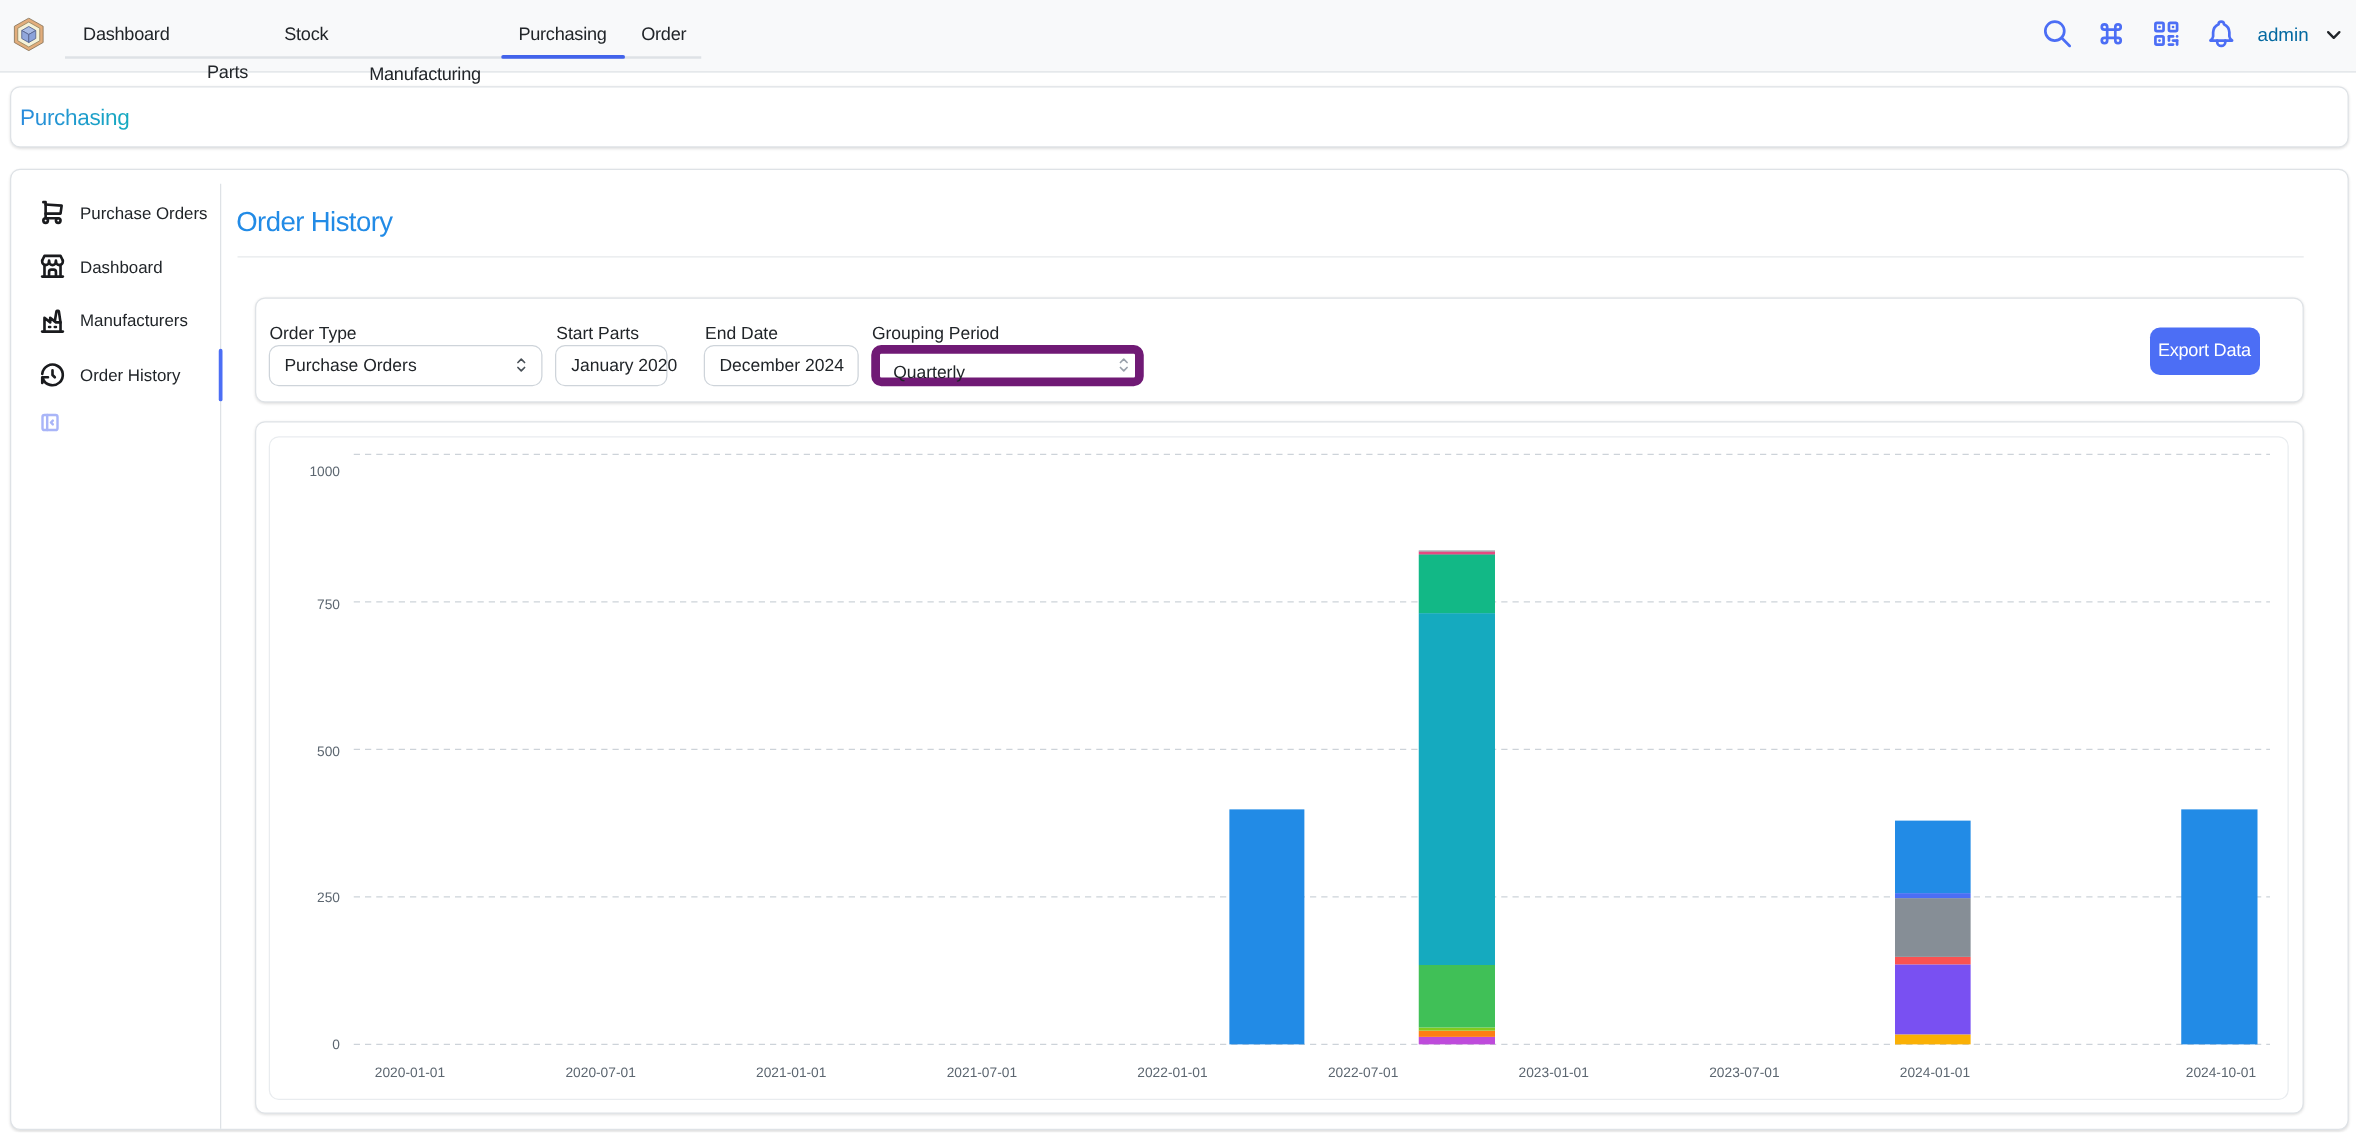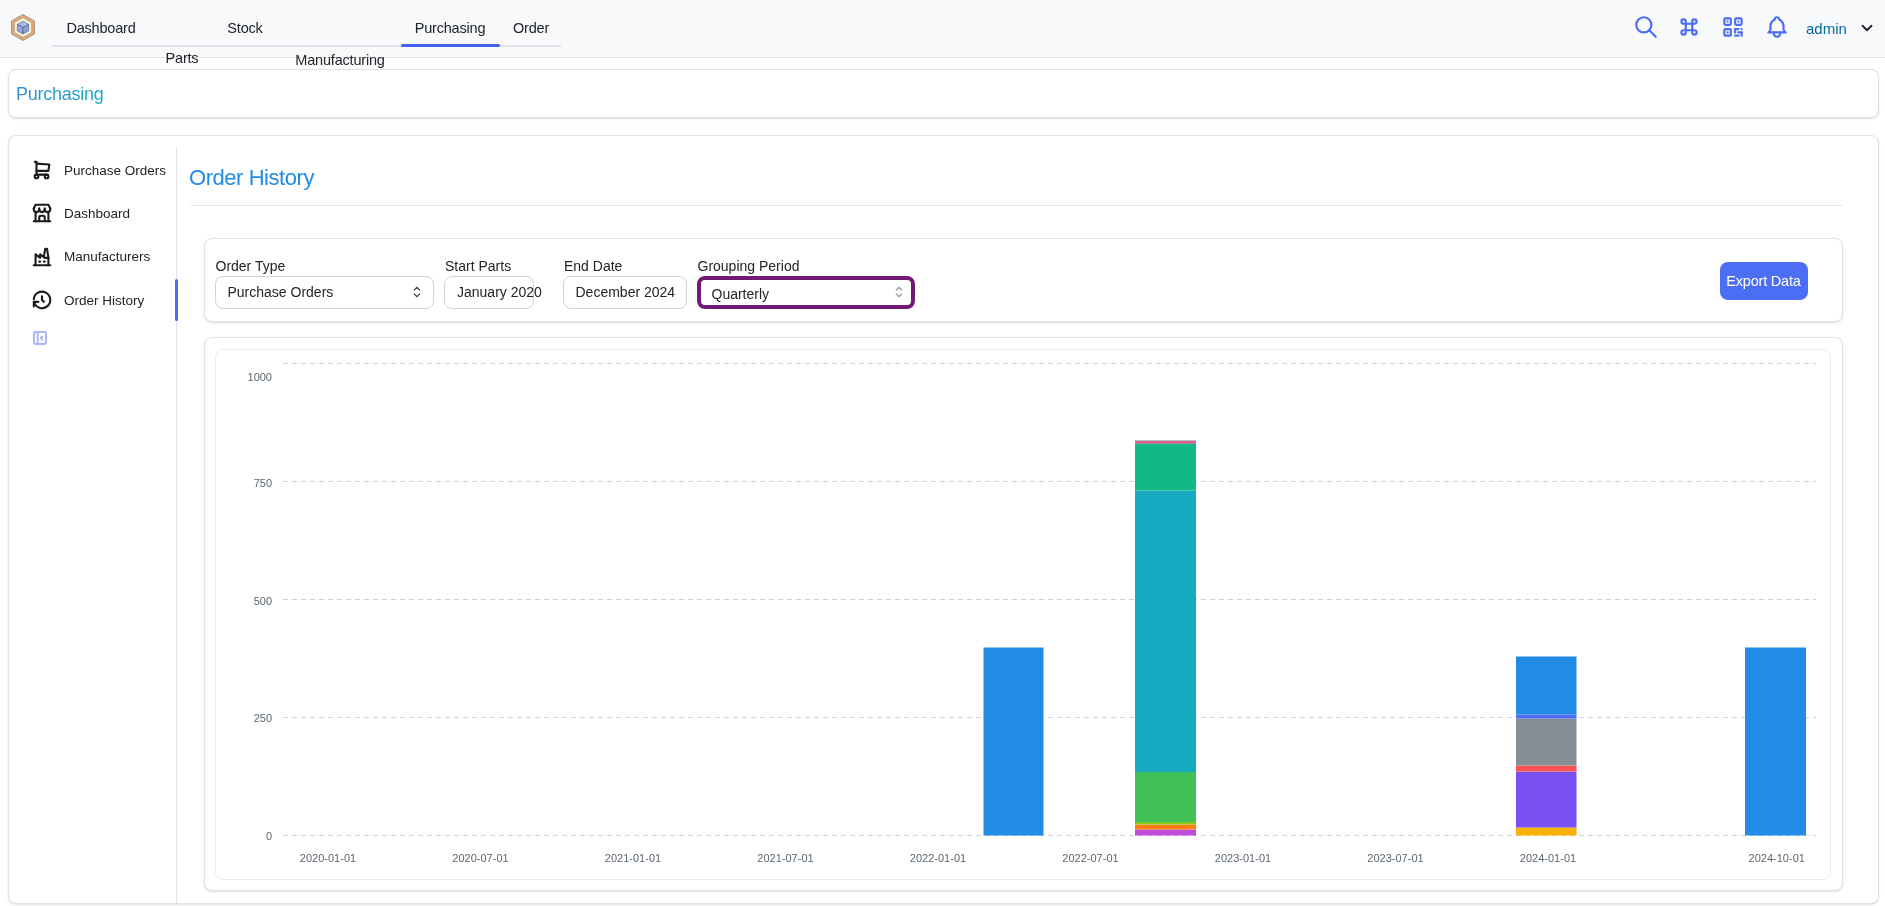--- a/index.html
+++ b/index.html
@@ -126,21 +126,21 @@
 <div class="flabel" style="left:564px;">End Date</div>
 <div class="flabel" style="left:697.5px;">Grouping Period</div>
 
 <div class="finput" style="left:214.5px;width:219.5px;">Purchase Orders</div>
 <svg class="abs" style="left:409px;top:284px;width:16px;height:16px;color:#495057;" viewBox="0 0 24 24" fill="none" stroke="currentColor" stroke-width="2" stroke-linecap="round" stroke-linejoin="round">
   <path d="M8 9l4 -4l4 4"></path>
     <path d="M16 15l-4 4l-4 -4"></path>
 </svg>
 <div class="finput" style="left:444px;width:90px;">January 2020</div>
 <div class="finput" style="left:562.5px;width:124px;">December 2024</div>
-<div class="finput" style="left:696.5px;width:218.5px;border:4px solid #701a75;line-height:29px;padding-left:11px;">Quarterly</div>
+<div class="finput" style="left:696.5px;width:218.5px;border:7px solid #701a75;line-height:29px;padding-left:11px;">Quarterly</div>
 <svg class="abs" style="left:891px;top:284px;width:16px;height:16px;color:#99a1ab;" viewBox="0 0 24 24" fill="none" stroke="currentColor" stroke-width="2" stroke-linecap="round" stroke-linejoin="round">
   <path d="M8 9l4 -4l4 4"></path>
     <path d="M16 15l-4 4l-4 -4"></path>
 </svg>
 
 <div class="abs" style="left:1719.5px;top:262px;width:88px;height:38px;background:#4c6ef5;border-radius:8px;color:#fff;font-size:14.5px;font-weight:500;letter-spacing:-0.2px;text-align:center;line-height:38px;">Export Data</div>
 
 <div class="card" style="left:203.5px;top:337px;width:1639px;height:554px;"></div>
 <div class="abs" style="left:215px;top:348.5px;width:1616px;height:531.5px;border:1px solid #e9ecef;border-radius:8px;"></div>
 

